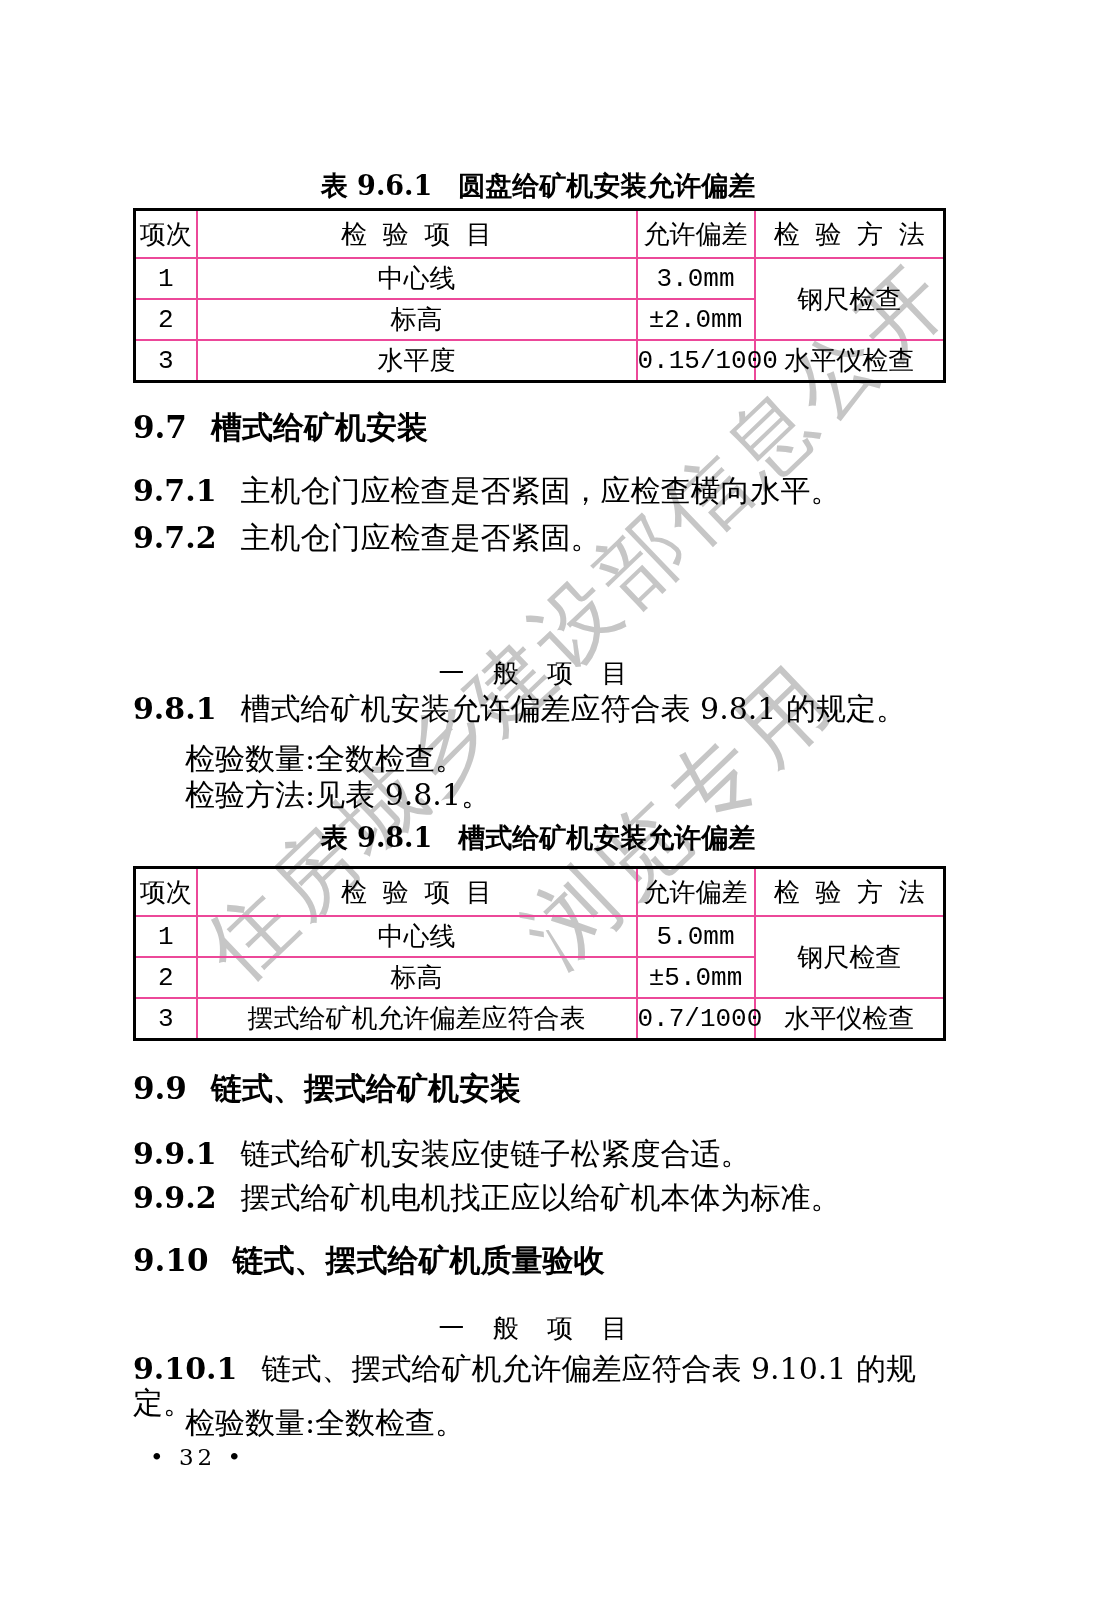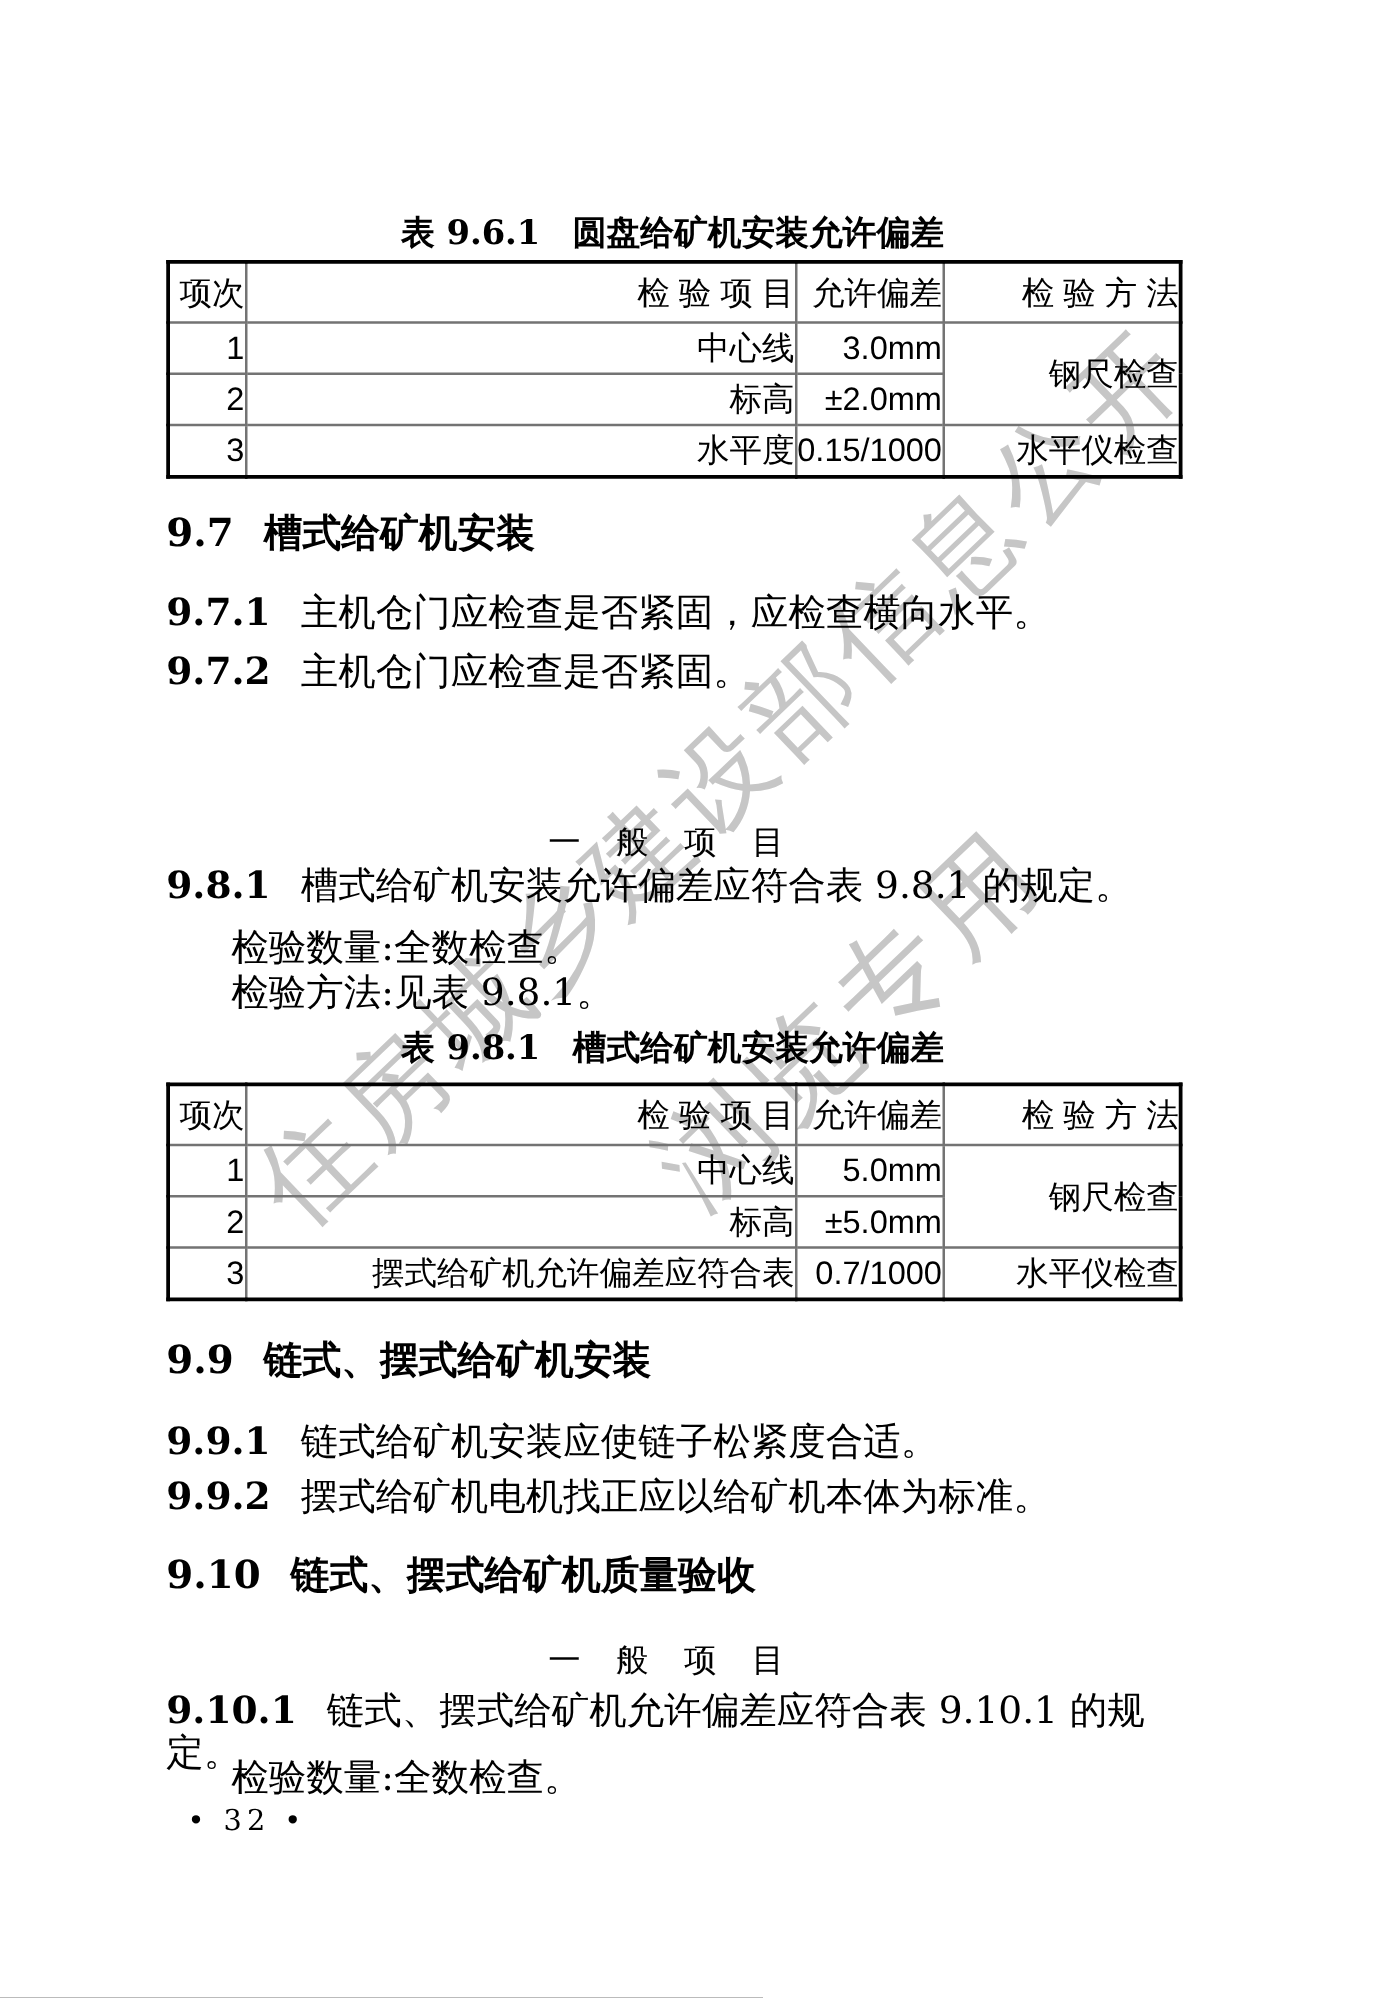--- a/index.html
+++ b/index.html
@@ -22,23 +22,23 @@
   .block { position:absolute; left:133px; width:810px; z-index:1; }
   
   .tbl-title { text-align:center; font-size:27px; font-weight:bold;
                font-family:"DejaVu Sans","Liberation Sans",sans-serif; }
   .tbl-title .lbl { font-family:"DejaVu Serif","Liberation Serif",serif;
                     font-weight:bold; margin-right:26px; }
   
   table.data { border-collapse:collapse; width:810px; background:transparent;
                table-layout:fixed; }
   table.data th, table.data td {
-    border:2px solid #737373; text-align:right; vertical-align:middle;
+    border:2px solid #ec4899; text-align:center; vertical-align:middle;
     font-size:26px; font-weight:400; padding:0;
-    font-family:Liberation Sans, sans-serif;
+    font-family:Liberation Mono, monospace;
   }
   table.data { border:3px solid #000; }
   table.data th { height:46px; }
   table.data td { height:39px; }
   col.c-no { width:62px; } col.c-item { width:440px; }
   col.c-dev { width:118px; } col.c-method { width:190px; }
   
   .sec-h { text-align:left; font-size:31px; font-weight:bold;
            font-family:"DejaVu Sans","Liberation Sans",sans-serif; line-height:34px; }
   .sec-h .num { font-family:"DejaVu Serif","Liberation Serif",serif;

